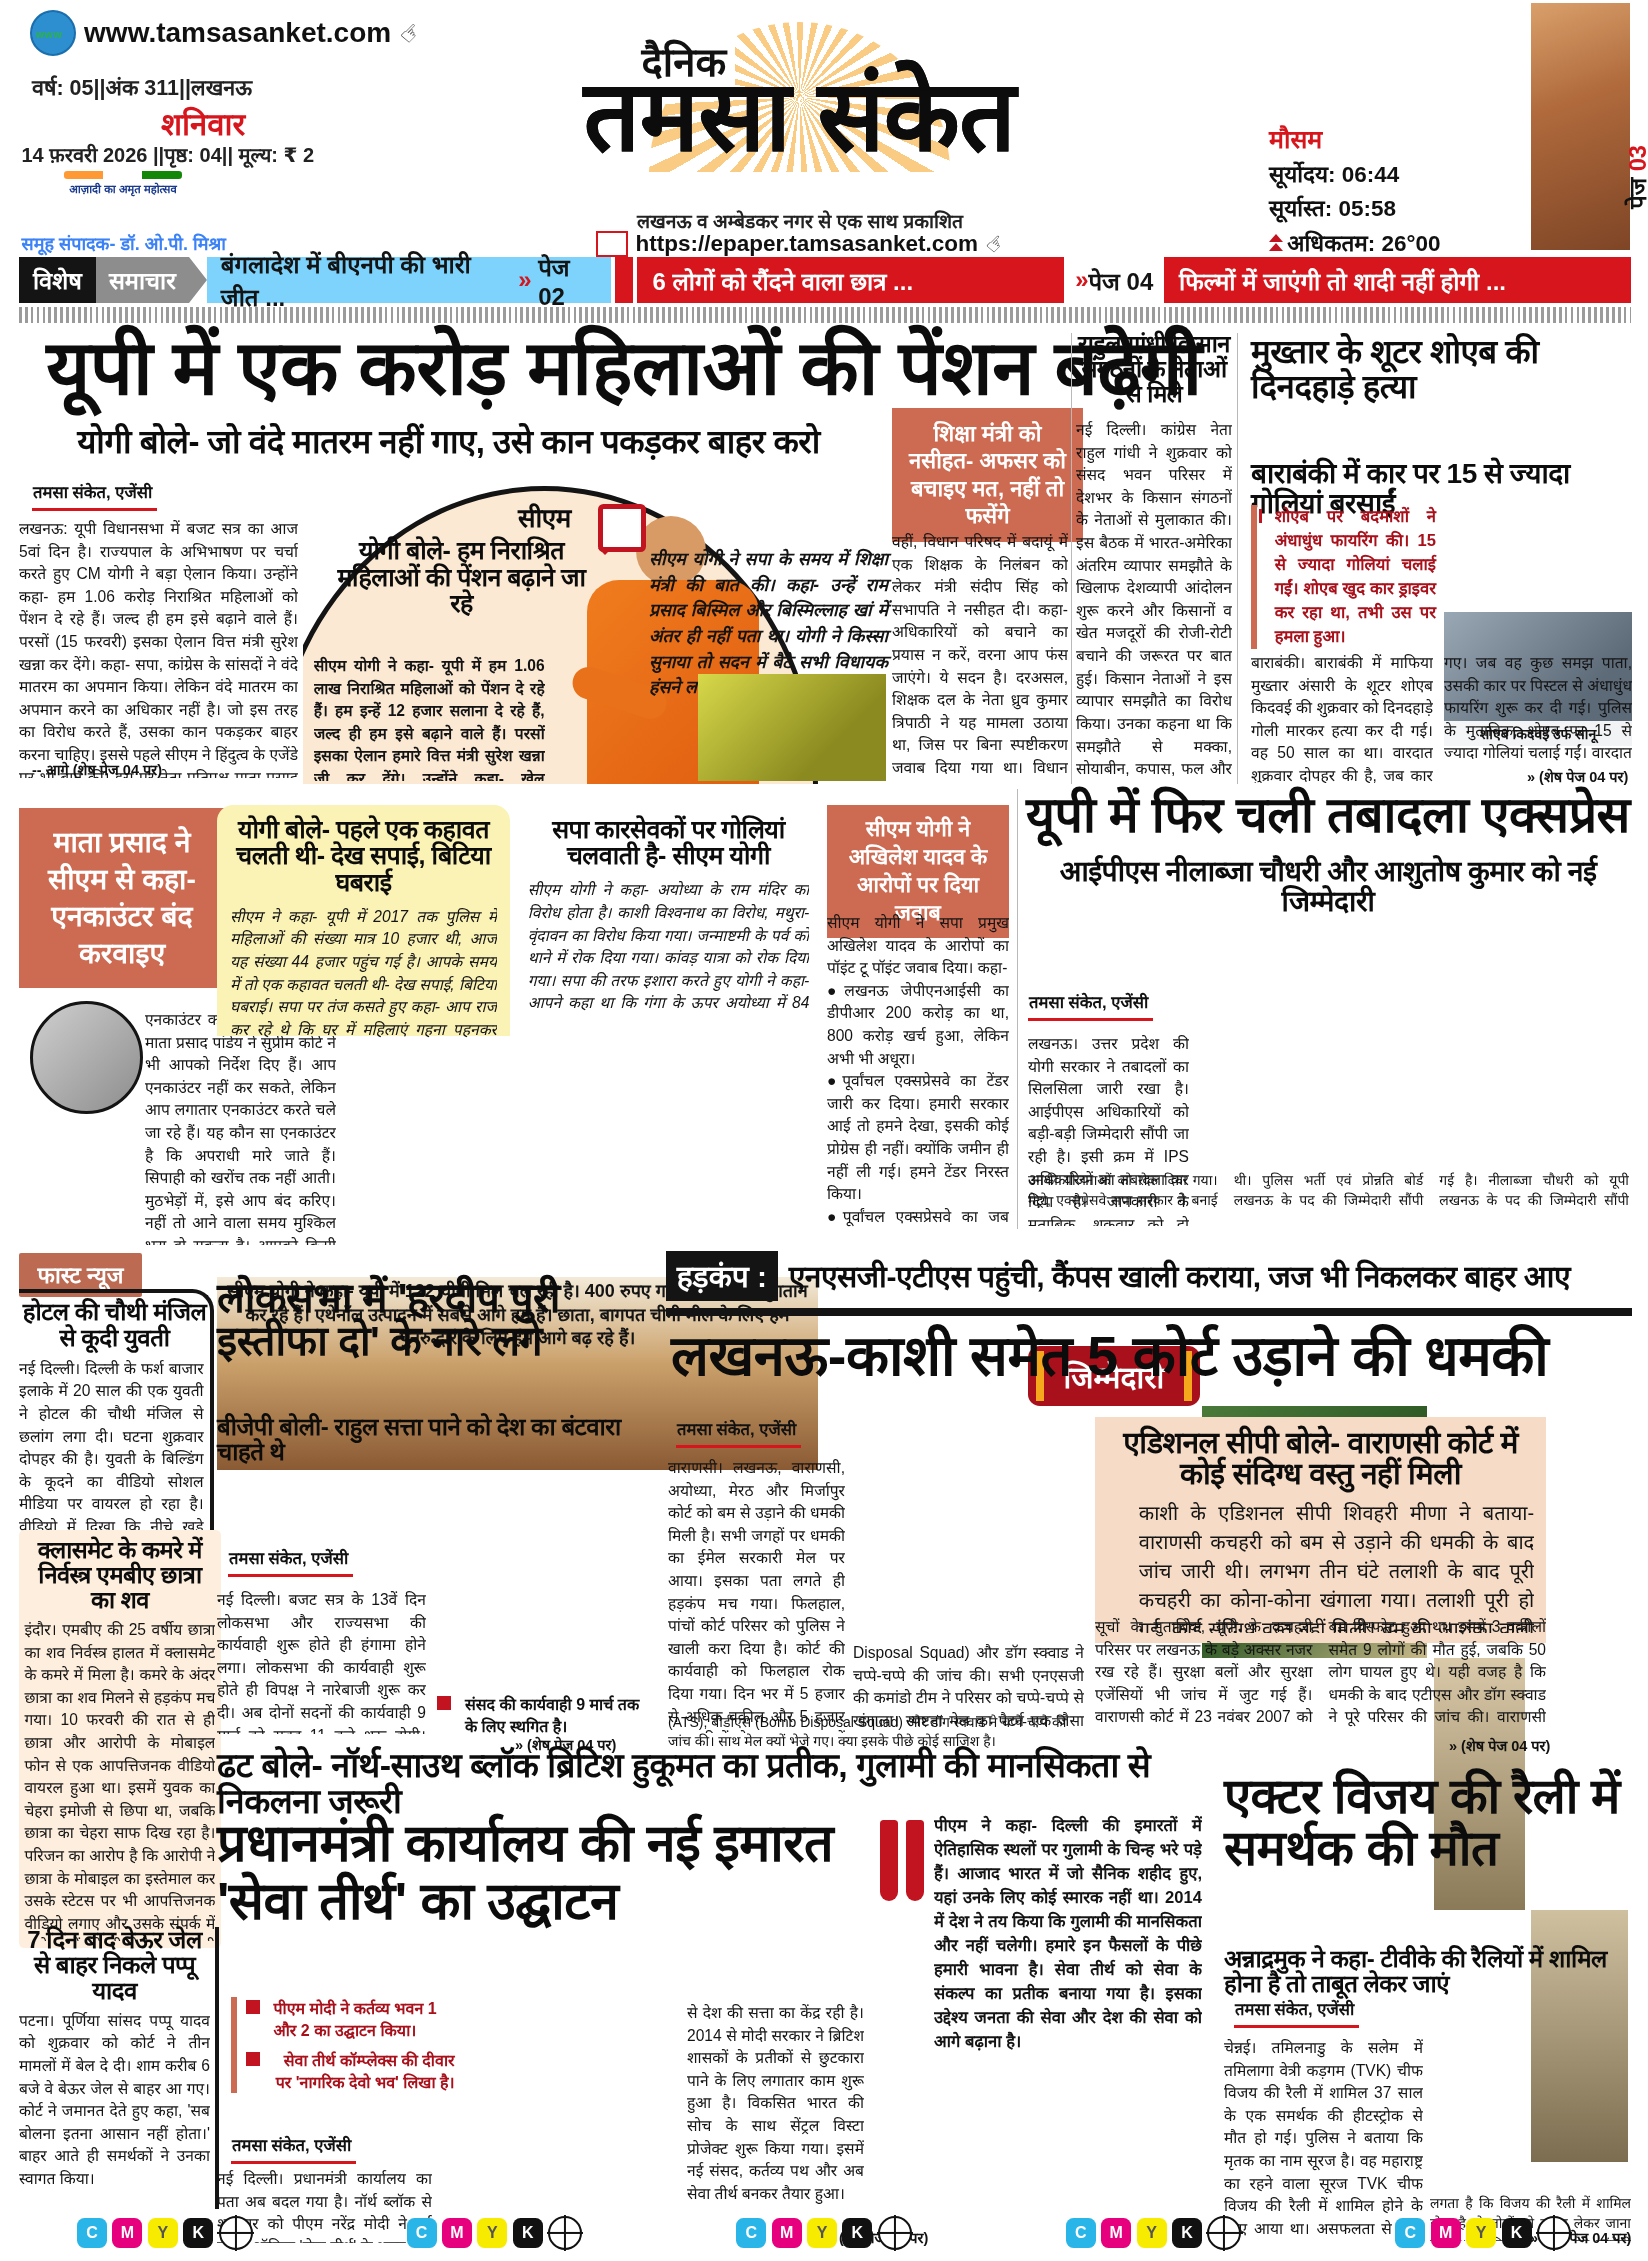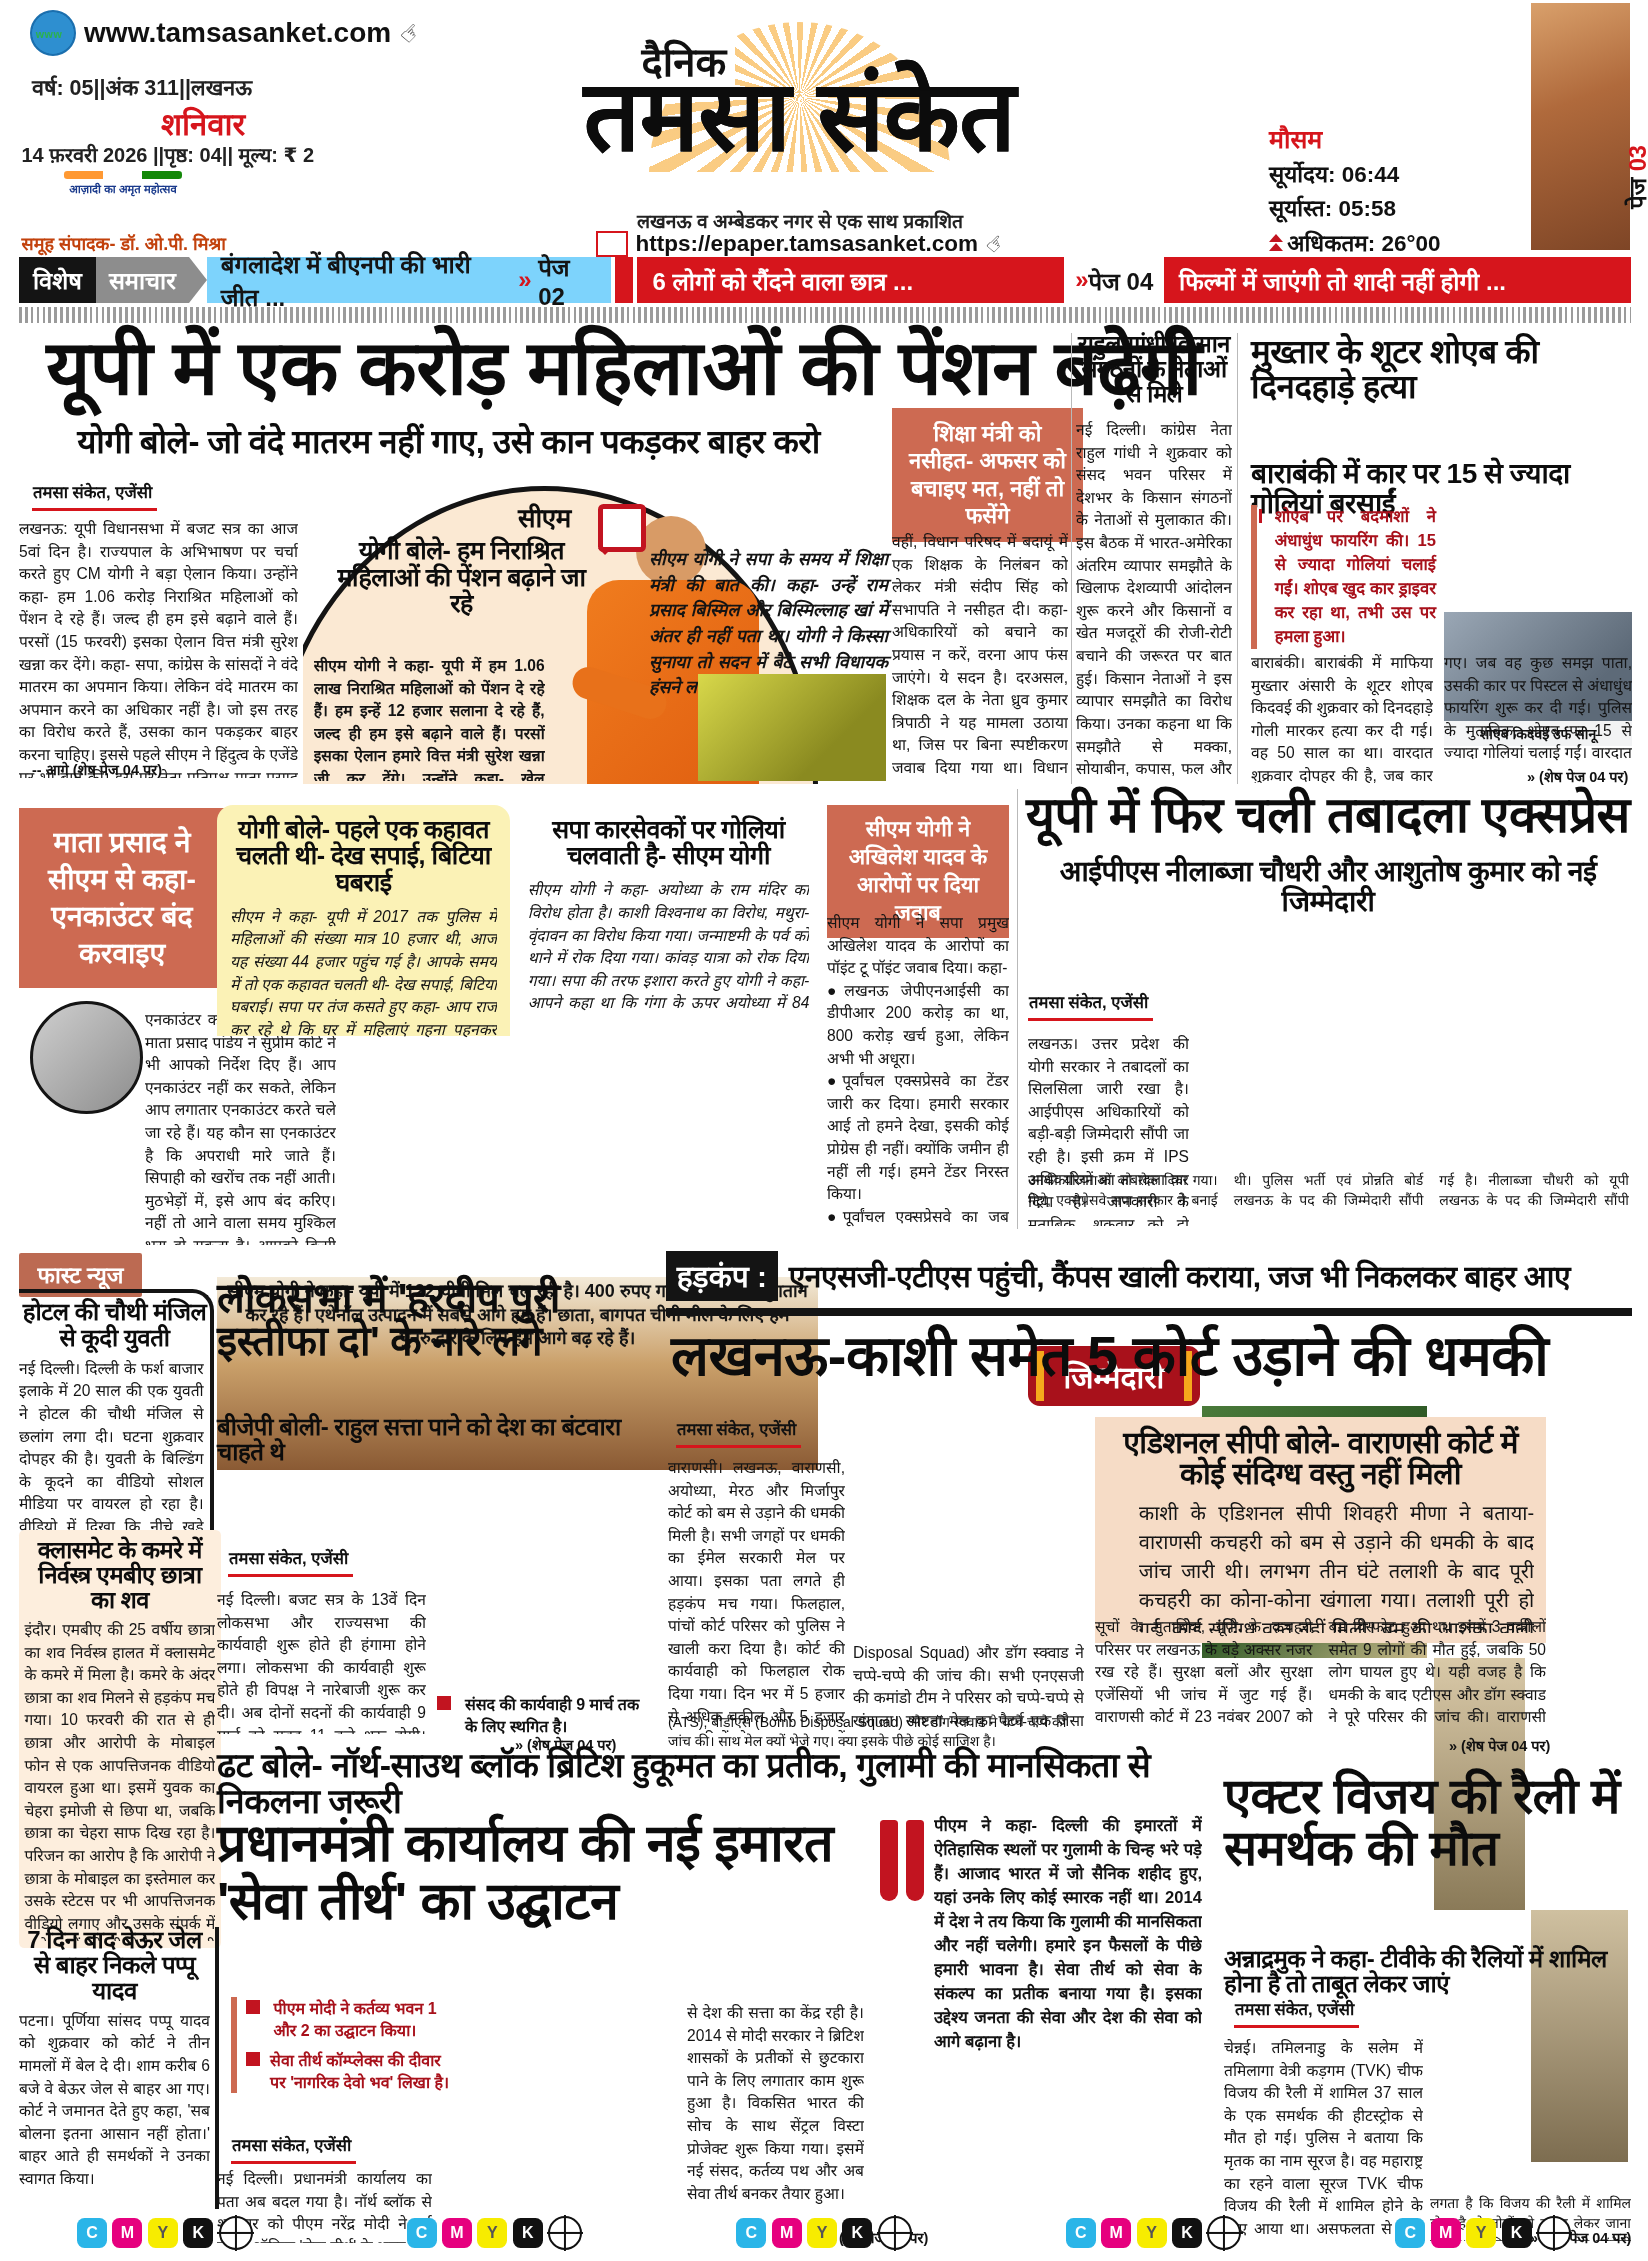--- a/index.html
+++ b/index.html
@@ -50,21 +50,21 @@
       <span style="font-size:23.6px;color:#111;transform:rotate(-45deg);display:inline-block;">☞</span>
     </div>
     <div class="abs" style="left:32px;top:72px;font-weight:800;font-size:21.5px;color:#222;">वर्ष: 05||अंक 311||लखनऊ</div>
     <div class="abs red" style="left:161px;top:102px;font-weight:900;font-size:31px;">शनिवार</div>
     <div class="abs" style="left:21.5px;top:141px;font-weight:800;font-size:20px;color:#222;">14 फ़रवरी 2026 ||पृष्ठ: 04|| मूल्य: ₹ 2</div>
 
     <div class="abs" style="left:64px;top:171px;width:118px;text-align:center;">
       <div style="height:7.5px;background:linear-gradient(90deg,#ff9933 33%,#ffffff 33% 66%,#138808 66%);border-radius:3.2px;"></div>
       <div style="font-size:11.3px;font-weight:700;color:#1a3a8c;margin-top:2.1px;">आज़ादी का अमृत महोत्सव</div>
     </div>
-    <div class="abs" style="left:21.5px;top:231px;font-weight:800;font-size:18px;color:#c2410c;">समूह संपादक- डॉ. ओ.पी. मिश्रा</div>
+    <div class="abs" style="left:21.5px;top:231px;font-weight:800;font-size:18px;color:#3b82f6;">समूह संपादक- डॉ. ओ.पी. मिश्रा</div>
 
     <div class="abs sunrays" style="left:649px;top:21.5px;width:301px;height:150px;opacity:.55;border-radius:50% 50% 0 0/100% 100% 0 0;"></div>
     <div class="abs" style="left:633px;top:33px;font-weight:900;font-size:40px;color:#111;background:#fff;padding:0 8.6px;">दैनिक</div>
     <div class="abs hl" style="left:515px;top:64px;width:569px;font-size:99px;text-align:center;text-shadow:0 0 0 #000;">तमसा संकेत</div>
     <div class="abs" style="left:564px;top:207px;width:472px;text-align:center;font-weight:800;font-size:19.3px;color:#222;">लखनऊ व अम्बेडकर नगर से एक साथ प्रकाशित</div>
     <div class="abs" style="left:596px;top:231px;display:flex;align-items:center;gap:7.5px;">
       <span style="display:inline-block;width:28px;height:21.5px;border:2.7px solid #d6151c;position:relative;background:#fff;"></span>
       <span style="font-weight:900;font-size:22.5px;color:#111;">https://epaper.tamsasanket.com</span>
       <span style="font-size:21.5px;transform:rotate(-45deg);display:inline-block;">☞</span>
     </div>
@@ -263,21 +263,21 @@
   <div class="abs tailnote" style="left:668px;top:1712px;width:413px;font-weight:400;font-size:14px;">(ATS), बीडीएस (Bomb Disposal Squad) और डॉग स्क्वाड ने चप्पे-चप्पे की जांच की। साथ मेल क्यों भेजे गए। क्या इसके पीछे कोई साजिश है।</div>
   <div class="abs tailnote" style="left:1449px;top:1735px;">» (शेष पेज 04 पर)</div>
 
   <div class="abs hl" style="left:217px;top:1814px;width:617px;font-size:52px;line-height:1.12;">प्रधानमंत्री कार्यालय की नई इमारत 'सेवा तीर्थ' का उद्घाटन</div>
   <div class="abs hl" style="left:217px;top:1747px;width:993px;font-size:34px;">ढट बोले- नॉर्थ-साउथ ब्लॉक ब्रिटिश हुकूमत का प्रतीक, गुलामी की मानसिकता से निकलना जरूरी</div>
   <div class="abs" style="left:231px;top:1997px;width:209px;border-left:6.4px solid #cd6a52;padding-left:8.6px;">
     <div style="display:flex;gap:6.4px;margin-bottom:7.5px;">
         <span class="bullet-red" style="margin-top:3.2px;flex:0 0 14px;"></span>
         <span style="font-weight:800;font-size:16px;color:#a8111b;">पीएम मोदी ने कर्तव्य भवन 1 और 2 का उद्घाटन किया।</span>
       </div>
-    <div style="display:flex;gap:3px;">
+    <div style="display:flex;gap:3px;text-align:right;">
         <span class="bullet-red" style="margin-top:3.2px;flex:0 0 14px;"></span>
         <span style="font-weight:800;font-size:16px;color:#a8111b;">सेवा तीर्थ कॉम्प्लेक्स की दीवार पर 'नागरिक देवो भव' लिखा है।</span>
       </div>
   </div>
   <div class="abs" style="left:231px;top:2133px;"><span class="byline">तमसा संकेत, एजेंसी</span></div>
   <div class="abs body-txt" style="left:217px;top:2168px;width:215px;height:75px;overflow:hidden;">नई दिल्ली। प्रधानमंत्री कार्यालय का पता अब बदल गया है। नॉर्थ ब्लॉक से शुक्रवार को पीएम नरेंद्र मोदी ने नई पीएम ऑफिस 'सेवा तीर्थ' के भवन 1 व 2 का उद्घाटन किया। पीएम ऑफिस अभी तक साउथ ब्लॉक से चलता था।</div>
 
   <div class="abs body-txt" style="left:687px;top:2002px;width:177px;height:242px;overflow:hidden;">से देश की सत्ता का केंद्र रही है। 2014 से मोदी सरकार ने ब्रिटिश शासकों के प्रतीकों से छुटकारा पाने के लिए लगातार काम शुरू हुआ है। विकसित भारत की सोच के साथ सेंट्रल विस्टा प्रोजेक्ट शुरू किया गया। इसमें नई संसद, कर्तव्य पथ और अब सेवा तीर्थ बनकर तैयार हुआ।</div>
   <div class="abs quotebars" style="left:880px;top:1820px;"><span></span><span></span></div>
   <div class="abs body-txt" style="left:934px;top:1814px;width:268px;height:279px;overflow:hidden;font-weight:700;font-size:16.6px;">पीएम ने कहा- दिल्ली की इमारतों में ऐतिहासिक स्थलों पर गुलामी के चिन्ह भरे पड़े हैं। आजाद भारत में जो सैनिक शहीद हुए, यहां उनके लिए कोई स्मारक नहीं था। 2014 में देश ने तय किया कि गुलामी की मानसिकता और नहीं चलेगी। हमारे इन फैसलों के पीछे हमारी भावना है। सेवा तीर्थ को सेवा के संकल्प का प्रतीक बनाया गया है। इसका उद्देश्य जनता की सेवा और देश की सेवा को आगे बढ़ाना है।</div>

